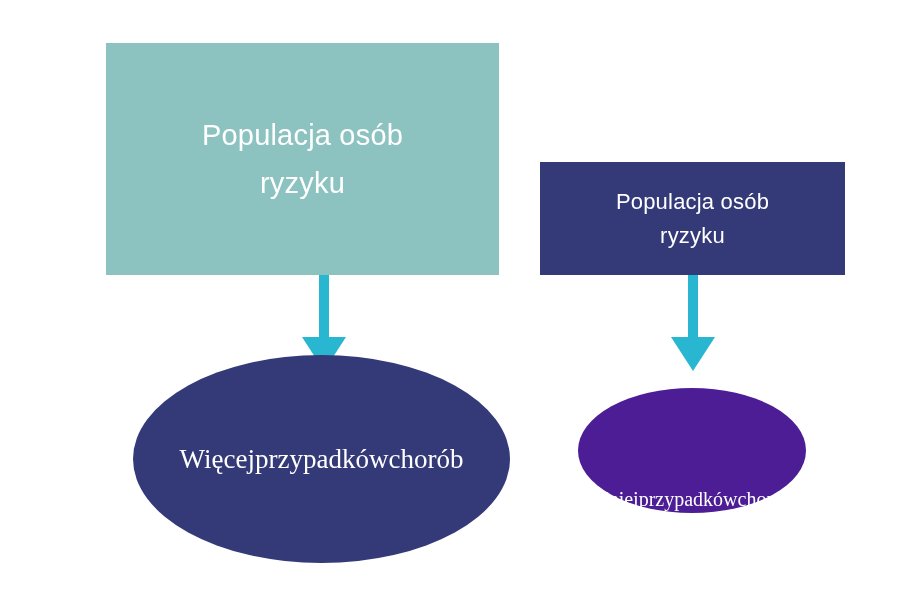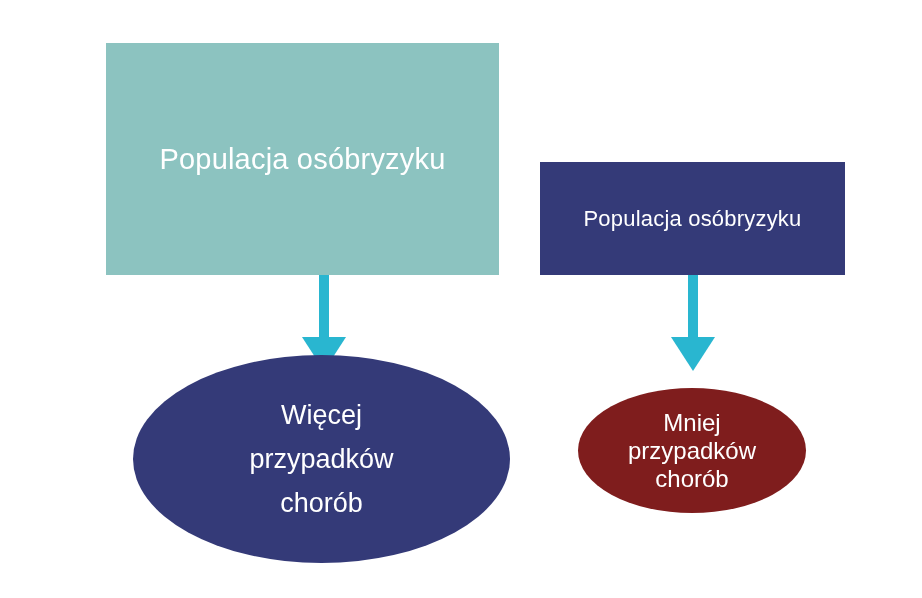--- a/index.html
+++ b/index.html
@@ -18,21 +18,21 @@
   .stage {
     position: absolute;
     inset: 0;
   }
 
   
   .box {
     position: absolute;
     box-sizing: border-box;
     display: flex;
-    flex-direction: row;
+    flex-direction: column;
     align-items: center;
     justify-content: center;
     color: #ffffff;
     text-align: center;
     letter-spacing: 0.2px;
   }
   .box .line {
     display: block;
     white-space: nowrap;
   }
@@ -56,25 +56,25 @@
     font-size: 22px;
     line-height: 34px;
   }
 
   
   .ellipse {
     position: absolute;
     box-sizing: border-box;
     border-radius: 50%;
     display: flex;
-    flex-direction: column;
     align-items: center;
     justify-content: center;
     color: #ffffff;
     text-align: center;
+    font-family: Liberation Serif, serif;
   }
   .ellipse .line {
     display: block;
     white-space: nowrap;
   }
 
   #ellipse-more {
     left: 133px;
     top: 355px;
     width: 377px;
@@ -82,23 +82,24 @@
     background: #343a78;
     font-size: 27px;
     line-height: 44px;
   }
 
   #ellipse-less {
     left: 578px;
     top: 388px;
     width: 228px;
     height: 125px;
-    background: #7f1d1d;
-    font-size: 24px;
+    background: #4c1d95;
+    font-size: 20px;
     line-height: 28px;
+    align-items: flex-end;
   }
 
   
   .arrow {
     position: absolute;
   }
   #arrow-left {
     left: 294px;
     top: 275px;
     width: 60px;

